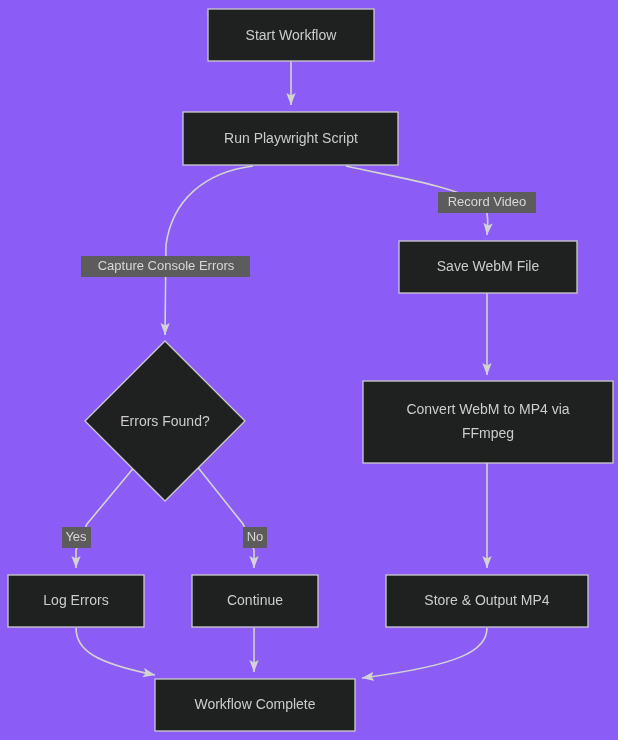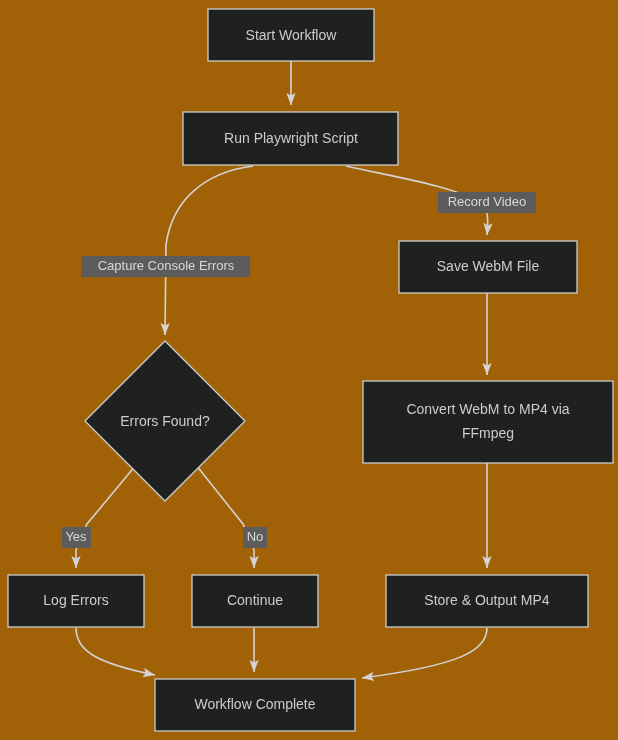--- a/index.html
+++ b/index.html
@@ -10,21 +10,21 @@
   body {
     width: 618px;
     height: 740px;
     overflow: hidden;
     font-family: "Liberation Sans", sans-serif;
   }
   #flowchart-root {
     position: relative;
     width: 618px;
     height: 740px;
-    background: #a16207;
+    background: #8b5cf6;
   }
   svg#flow-svg {
     position: absolute;
     top: 0;
     left: 0;
     width: 618px;
     height: 740px;
     display: block;
   }
   .node-shape {

